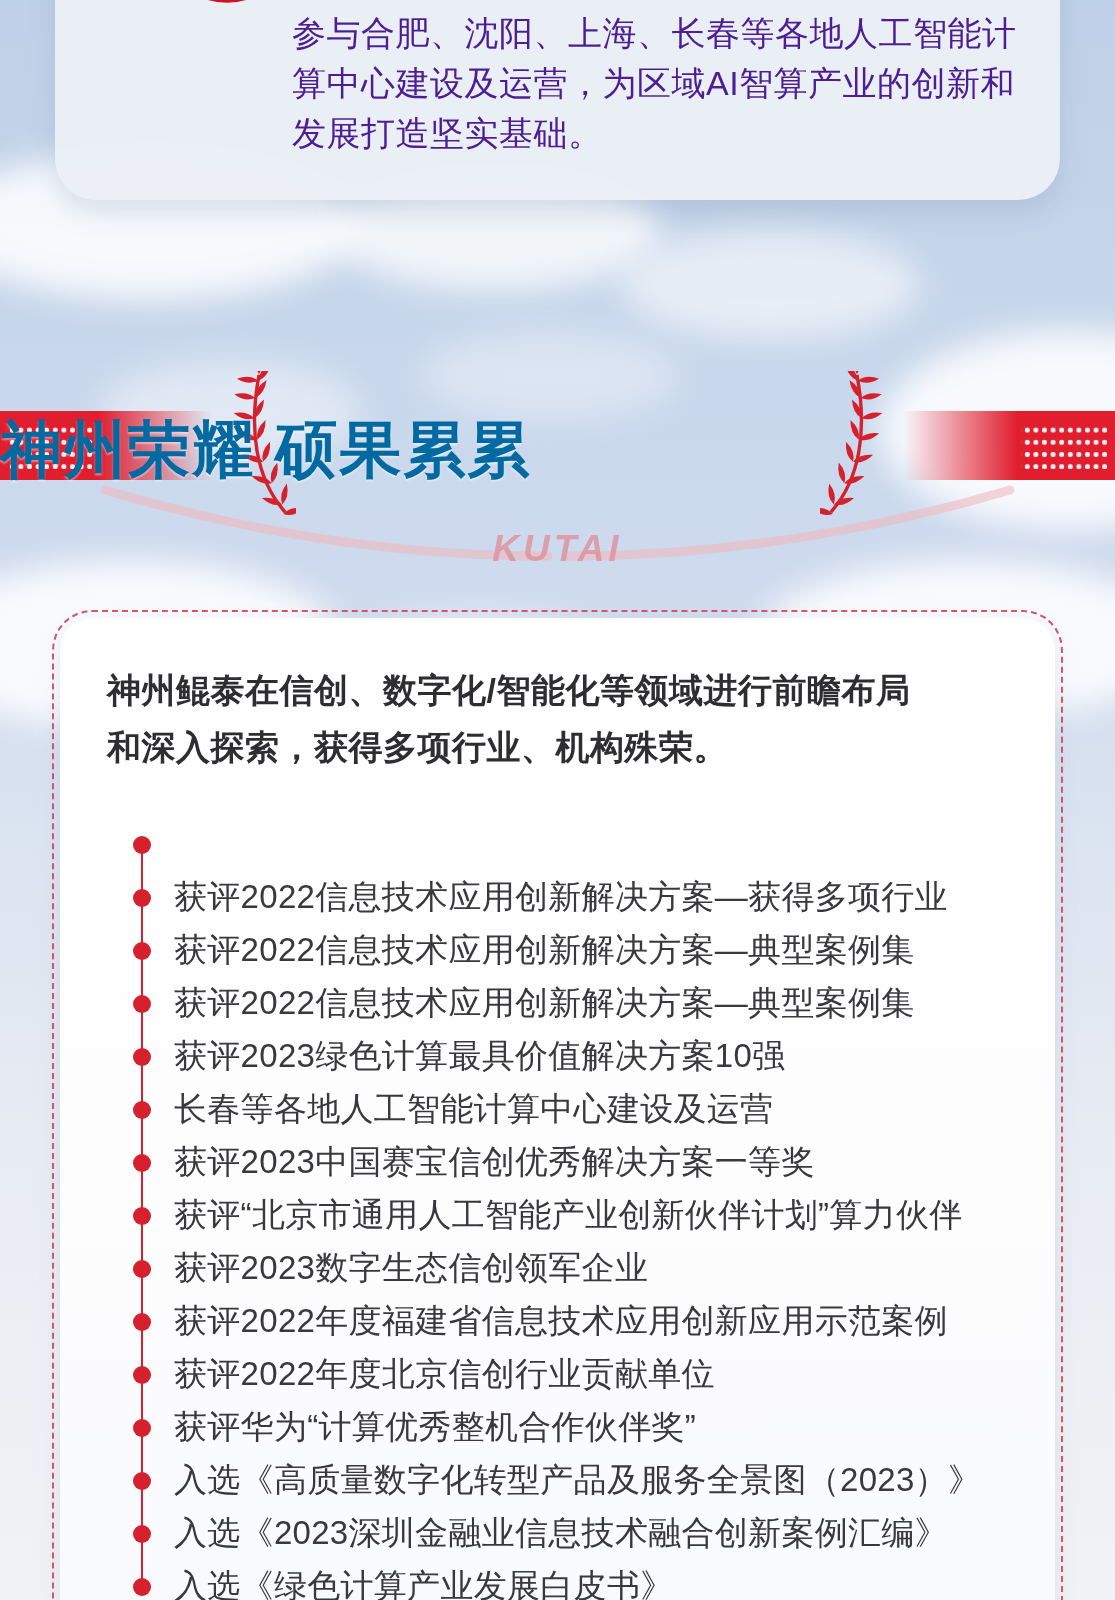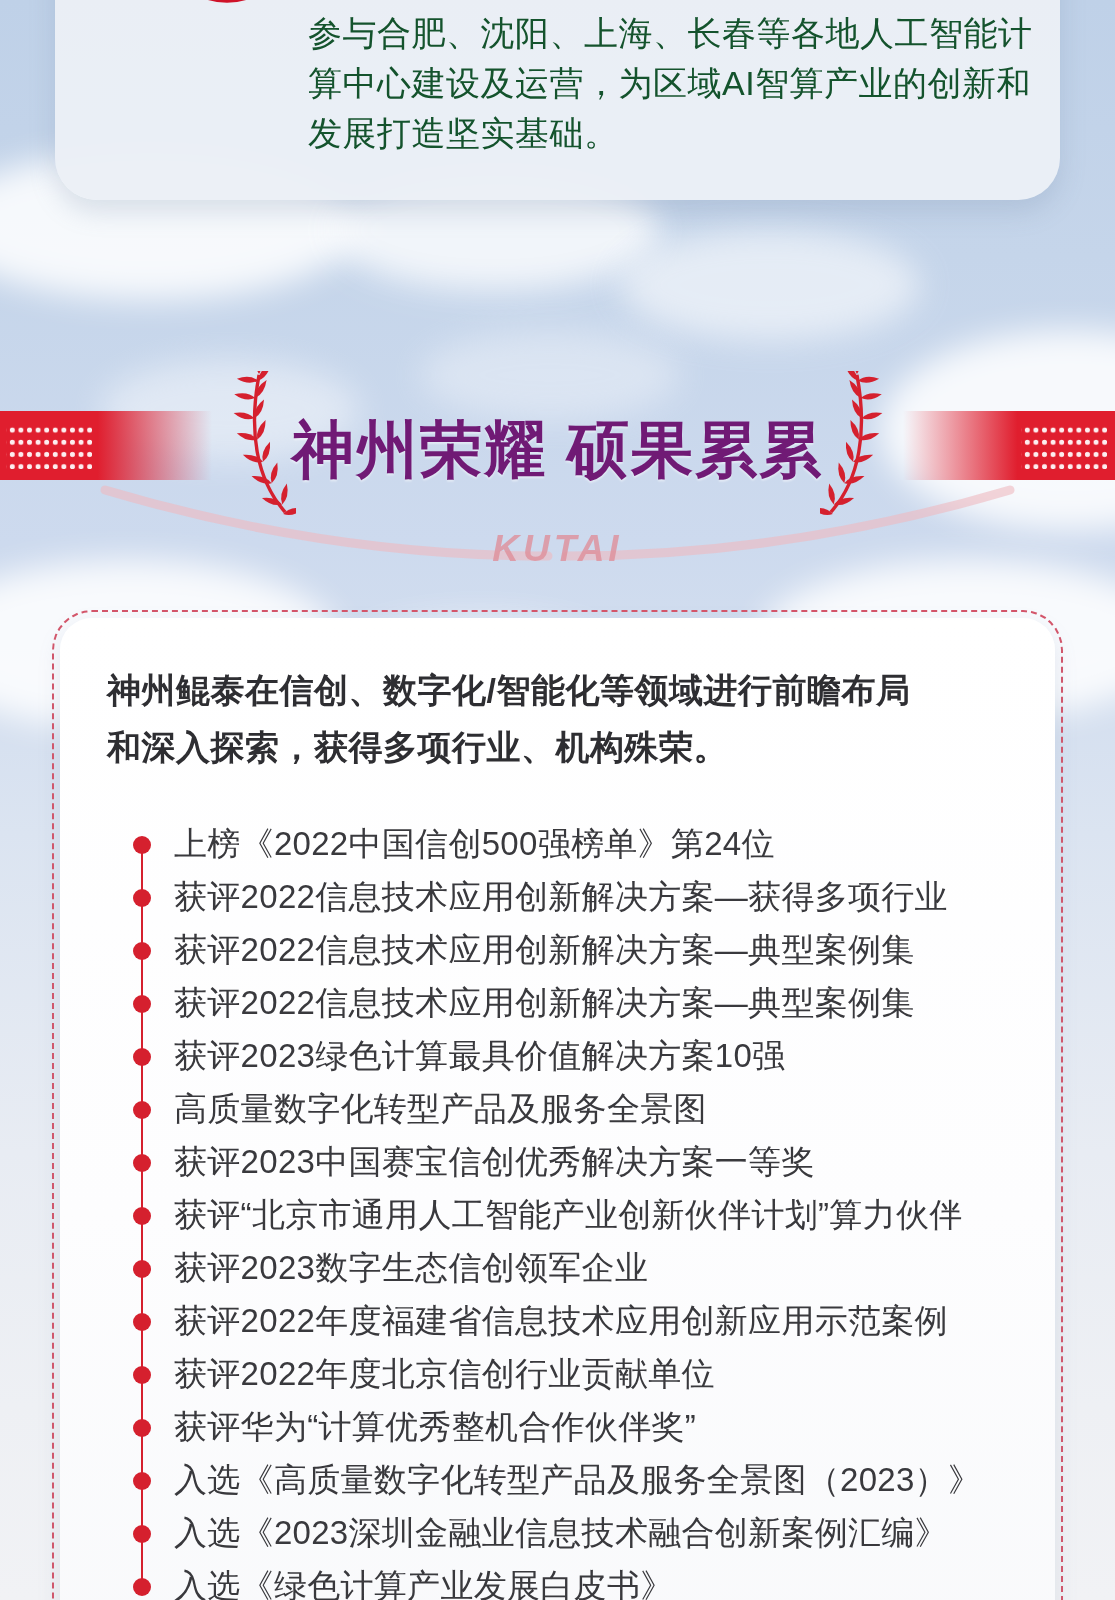--- a/index.html
+++ b/index.html
@@ -20,38 +20,38 @@
   .c8{left:420px;top:330px;width:260px;height:90px;opacity:.4;}
   .c9{left:100px;top:360px;width:260px;height:100px;opacity:.5;}
   
   .top-card{
     position:absolute;left:55px;top:-70px;width:1005px;height:270px;
     background:rgba(235,239,246,.96);border-radius:42px;
     box-shadow:0 12px 26px rgba(110,130,165,.22);
   }
   .ai-icon{position:absolute;left:105px;top:-58px;width:134px;height:134px;}
   .top-card-text{
-    position:absolute;left:253px;top:78px;width:728px;
-    font-size:34px;line-height:50px;font-weight:500;color:#14532d;
+    position:absolute;left:237px;top:78px;width:728px;
+    font-size:34px;line-height:50px;font-weight:500;color:#4c1d95;
     letter-spacing:.5px;
   }
   
   .band{position:absolute;top:411px;height:69px;width:212px;}
   .band-left{left:0;background:linear-gradient(to right,#e01e2e 0%,#e01e2e 46%,rgba(224,30,46,0) 100%);}
   .band-right{right:0;background:linear-gradient(to left,#e01e2e 0%,#e01e2e 46%,rgba(224,30,46,0) 100%);}
   .dots{
     position:absolute;top:11px;width:86px;height:47px;
     background-image:radial-gradient(circle,rgba(255,255,255,.92) 2.3px,rgba(255,255,255,0) 2.9px);
     background-size:8.6px 12.2px;background-position:2px 2px;
   }
   .band-left .dots{left:6px;}
   .band-right .dots{right:8px;}
   .banner-title{
-    position:absolute;top:408px;left:0;width:100%;text-align:center;
-    font-size:62px;font-weight:900;color:#701a75;letter-spacing:2px;
+    position:absolute;top:408px;left:0;width:100%;
+    font-size:62px;font-weight:900;color:#0369a1;letter-spacing:2px;
     text-shadow:0 2px 2px rgba(255,255,255,.45);white-space:nowrap;
   }
   .laurel{position:absolute;top:371px;width:70px;height:145px;}
   .laurel-left{left:226px;}
   .laurel-right{left:820px;transform:scaleX(-1);}
   .ribbons{position:absolute;left:0;top:468px;width:1115px;height:130px;}
   .watermark{
     position:absolute;top:528px;left:0;width:100%;text-align:center;
     font-size:37px;font-weight:bold;letter-spacing:4px;color:rgba(222,143,154,.8);font-style:italic;
   }
@@ -176,21 +176,20 @@
 <div class="watermark">KUTAI</div>
 
 <div class="award-card">
   <div class="award-card-inner">
     <div class="honors-intro">神州鲲泰在信创、数字化/智能化等领域进行前瞻布局和深入探索，获得多项行业、机构殊荣。</div>
     <ul class="honors-list">
       <div class="honors-line"></div>
 
   <li>
     <span class="bullet"></span>
-    <span>上榜《2022中国信创500强榜单》第24位</span>
   </li>
 
   <li>
     <span class="bullet"></span>
     <span>获评2022信息技术应用创新解决方案—获得多项行业</span>
   </li>
 
   <li>
     <span class="bullet"></span>
     <span>获评2022信息技术应用创新解决方案—典型案例集</span>
@@ -201,21 +200,21 @@
     <span>获评2022信息技术应用创新解决方案—典型案例集</span>
   </li>
 
   <li>
     <span class="bullet"></span>
     <span>获评2023绿色计算最具价值解决方案10强</span>
   </li>
 
   <li>
     <span class="bullet"></span>
-    <span>高质量数字化转型产品及服务全景图</span>
+    <span>长春等各地人工智能计算中心建设及运营</span>
   </li>
 
   <li>
     <span class="bullet"></span>
     <span>获评2023中国赛宝信创优秀解决方案一等奖</span>
   </li>
 
   <li>
     <span class="bullet"></span>
     <span>获评“北京市通用人工智能产业创新伙伴计划”算力伙伴</span>

